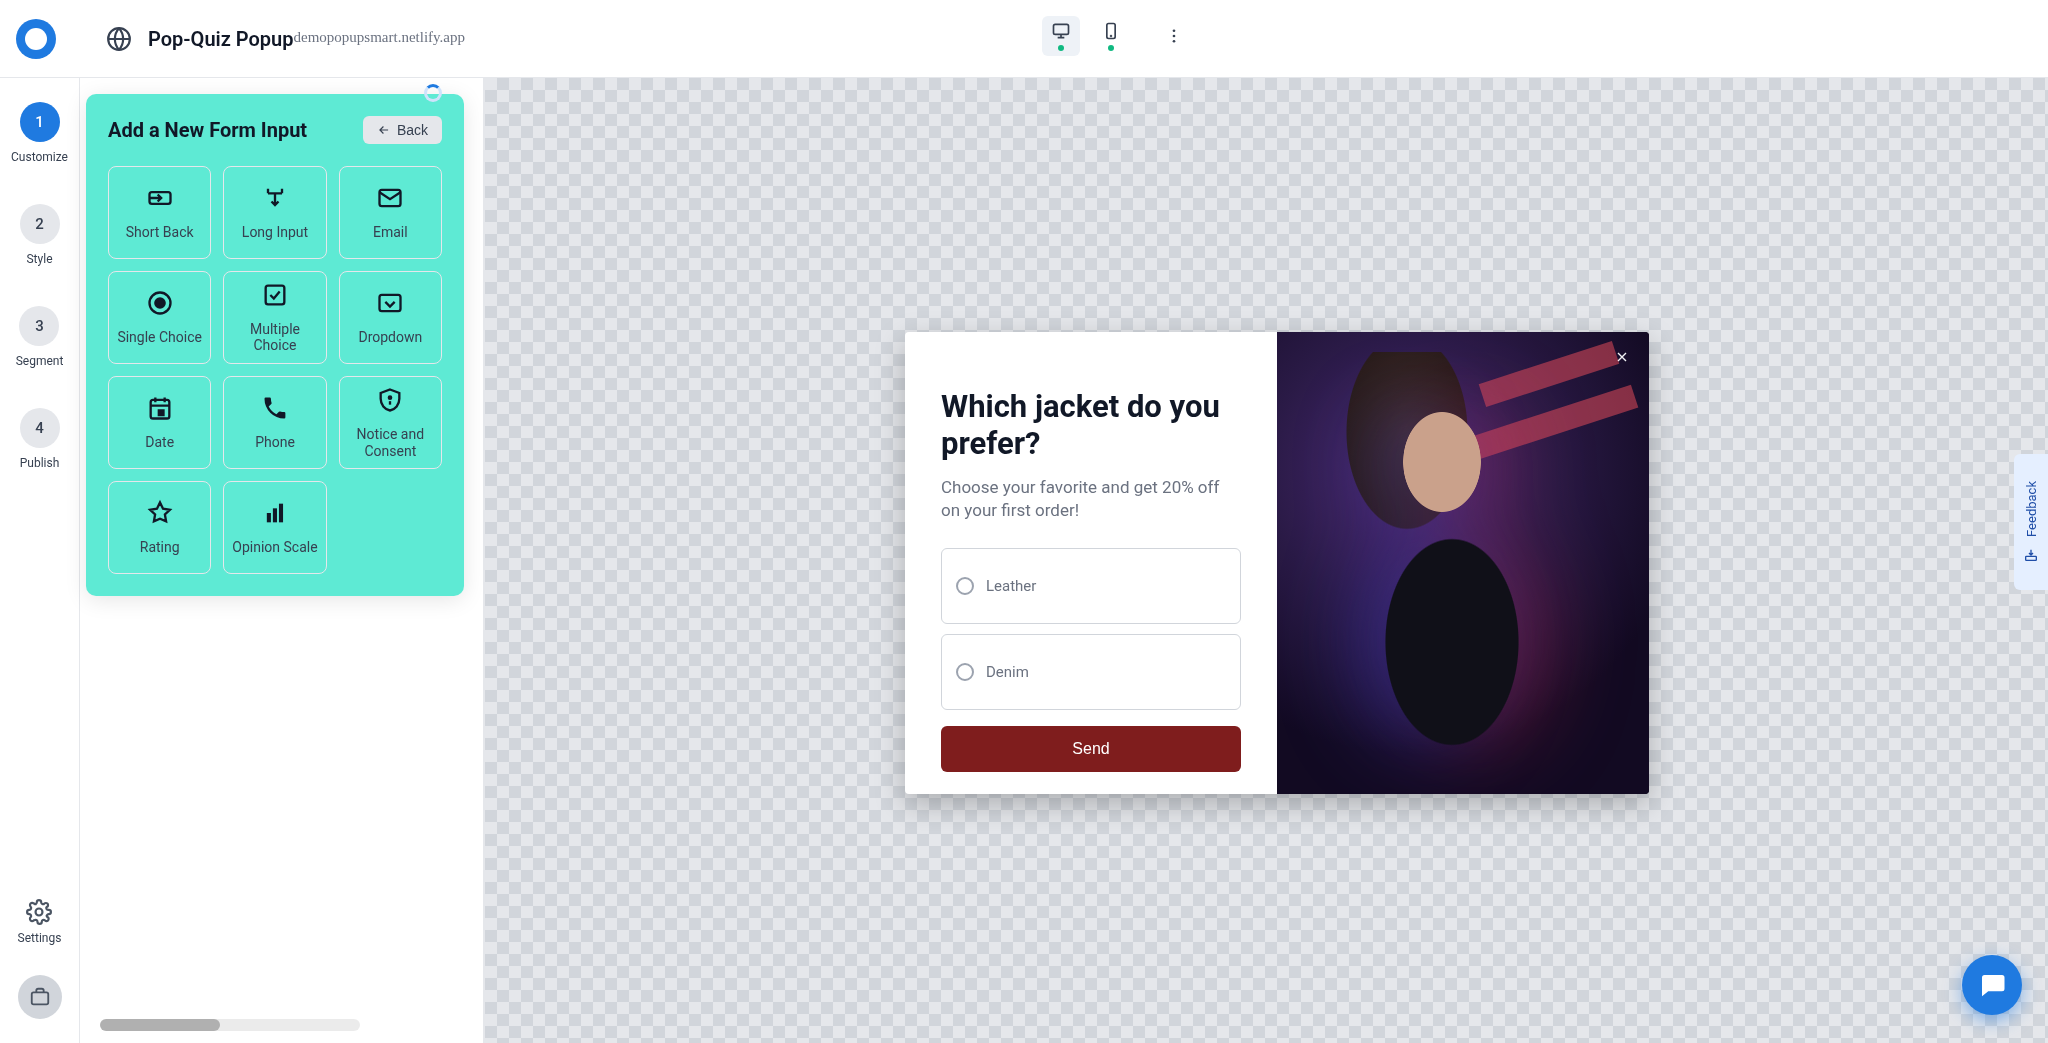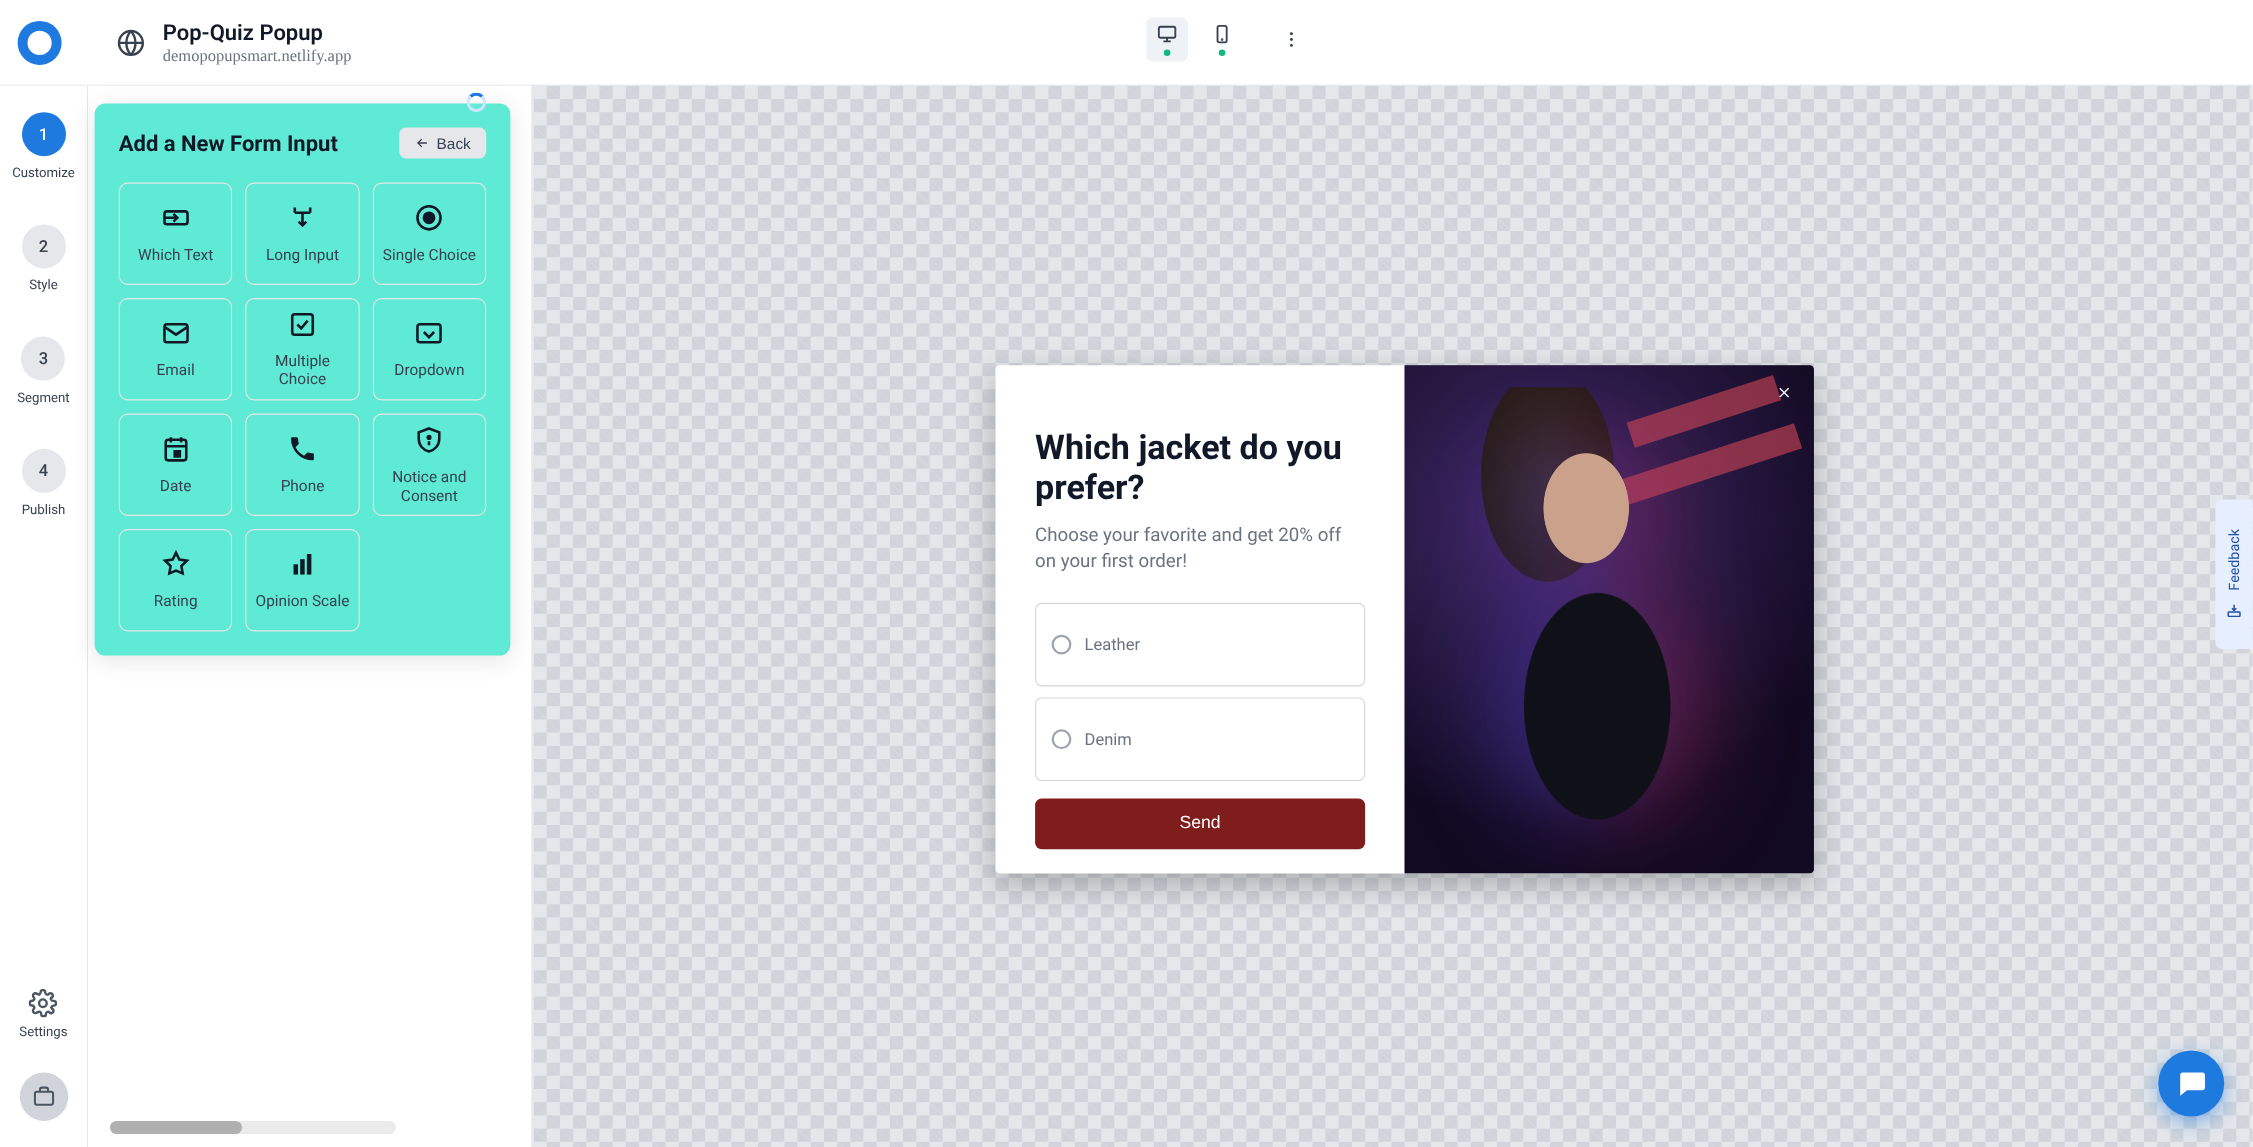--- a/index.html
+++ b/index.html
@@ -11,21 +11,21 @@
     position: absolute; left: 0; top: 0; right: 0; height: 78px;
     display: flex; align-items: center; padding-left: 16px;
     border-bottom: 1px solid #e5e7eb; background: #fff;
   }
   .logo-circle {
     width: 40px; height: 40px; border-radius: 50%; background: #1f7ae0;
     display: flex; align-items: center; justify-content: center; margin-right: 50px;
   }
   .logo-inner { width: 22px; height: 22px; border-radius: 50%; background: #fff; }
   .globe { width: 26px; height: 26px; margin-right: 16px; color: #374151; }
-  .title-block { display: flex; flex-direction: column; }
+  .title-block { display: flex; flex-direction: row; }
   .title-main { font-size: 20px; font-weight: 600; color: #111827; }
   .title-sub  { font-size: 15px; color: #6b7280; margin-top: 2px; font-family: Liberation Serif, serif; }
 
   .device-toggles {
     position: absolute; top: 16px; left: 1042px; display: flex; align-items: center; gap: 12px;
   }
   .device-btn {
     width: 38px; height: 40px; border-radius: 6px; display: flex; flex-direction: column;
     align-items: center; justify-content: center; gap: 4px;
   }
@@ -273,41 +273,41 @@
       <span>Back</span>
     </button>
   </div>
 
   <div class="type-grid">
     <div class="type-card">
       <svg viewBox="0 0 24 24" fill="none" stroke="currentColor" stroke-width="2">
           <rect x="3" y="7" width="18" height="10" rx="2"></rect>
           <path d="M3 12h9m-2-3l3 3-3 3"></path>
         </svg>
-      <span class="type-card-label">Which Text</span>
+      <span class="type-card-label">Short Back</span>
     </div>
     <div class="type-card">
       <svg viewBox="0 0 24 24" fill="none" stroke="currentColor" stroke-width="2">
           <path d="M6 4v4M18 4v4M6 8h12M12 8v10m-3-3l3 3 3-3"></path>
         </svg>
       <span class="type-card-label">Long Input</span>
+    </div>
+    <div class="type-card">
+      <svg viewBox="0 0 24 24" fill="none" stroke="currentColor" stroke-width="2">
+          <rect x="3" y="5" width="18" height="14" rx="2"></rect>
+          <path d="M3 7l9 6 9-6"></path>
+        </svg>
+      <span class="type-card-label">Email</span>
     </div>
     <div class="type-card">
       <svg viewBox="0 0 24 24" fill="none" stroke="currentColor" stroke-width="2">
           <circle cx="12" cy="12" r="9"></circle>
           <circle cx="12" cy="12" r="4" fill="currentColor"></circle>
         </svg>
       <span class="type-card-label">Single Choice</span>
-    </div>
-    <div class="type-card">
-      <svg viewBox="0 0 24 24" fill="none" stroke="currentColor" stroke-width="2">
-          <rect x="3" y="5" width="18" height="14" rx="2"></rect>
-          <path d="M3 7l9 6 9-6"></path>
-        </svg>
-      <span class="type-card-label">Email</span>
     </div>
     <div class="type-card">
       <svg viewBox="0 0 24 24" fill="none" stroke="currentColor" stroke-width="2">
           <rect x="4" y="4" width="16" height="16" rx="2"></rect>
           <path d="M8 12l3 3 5-6"></path>
         </svg>
       <span class="type-card-label">Multiple Choice</span>
     </div>
     <div class="type-card">
       <svg viewBox="0 0 24 24" fill="none" stroke="currentColor" stroke-width="2">

